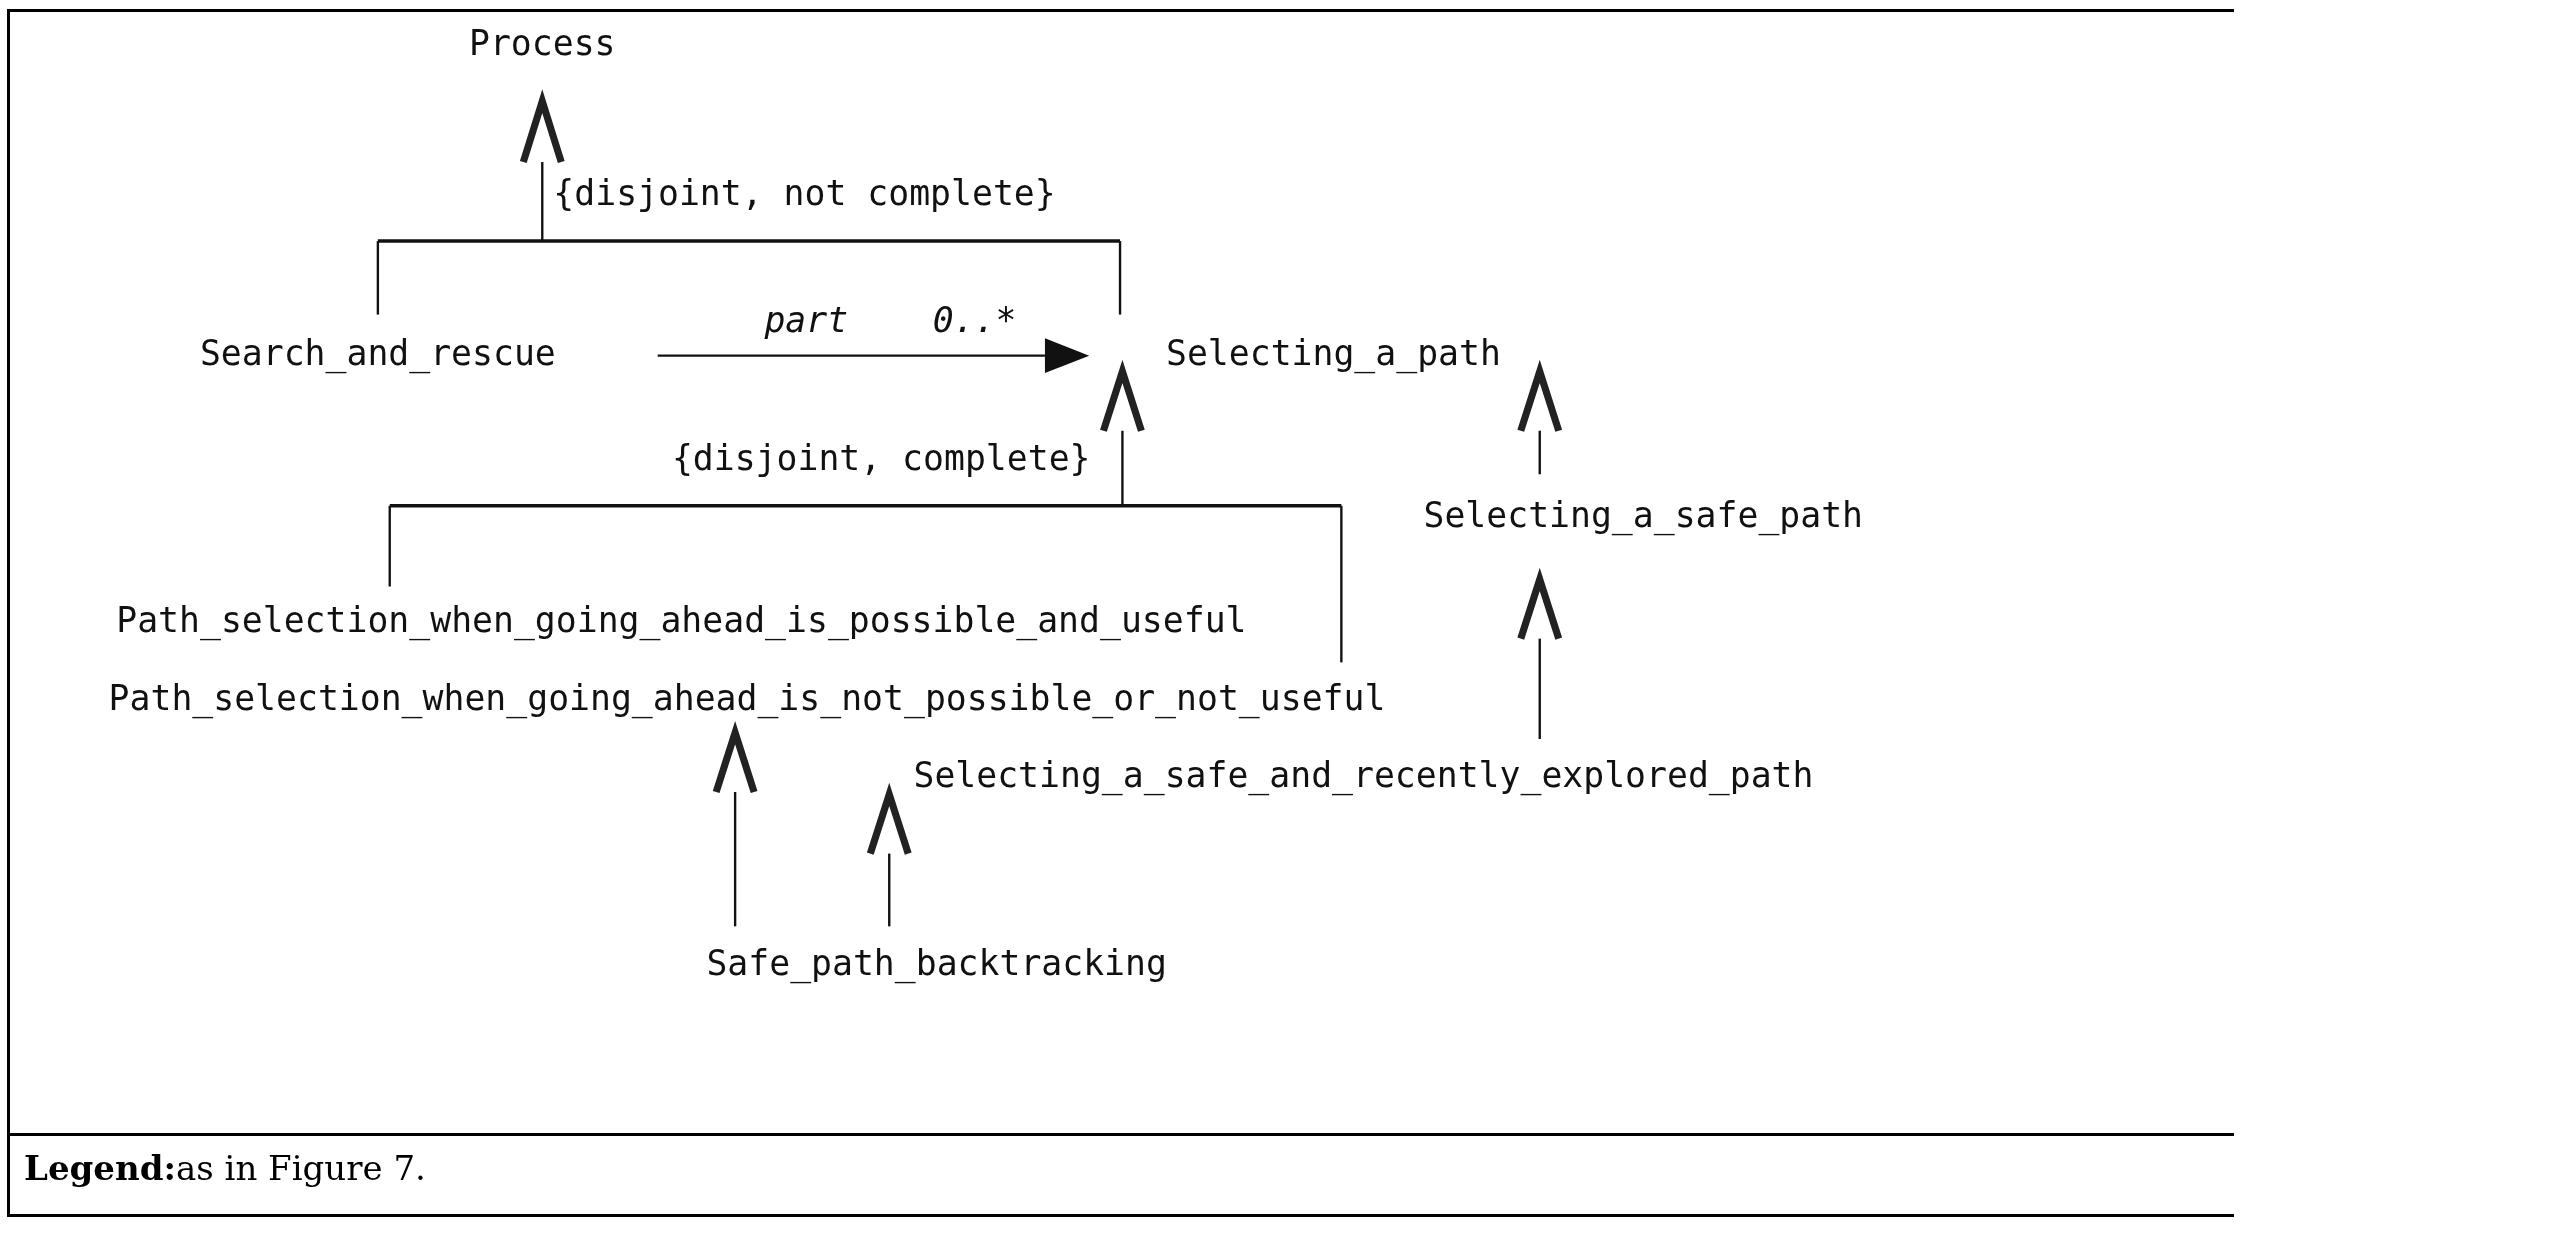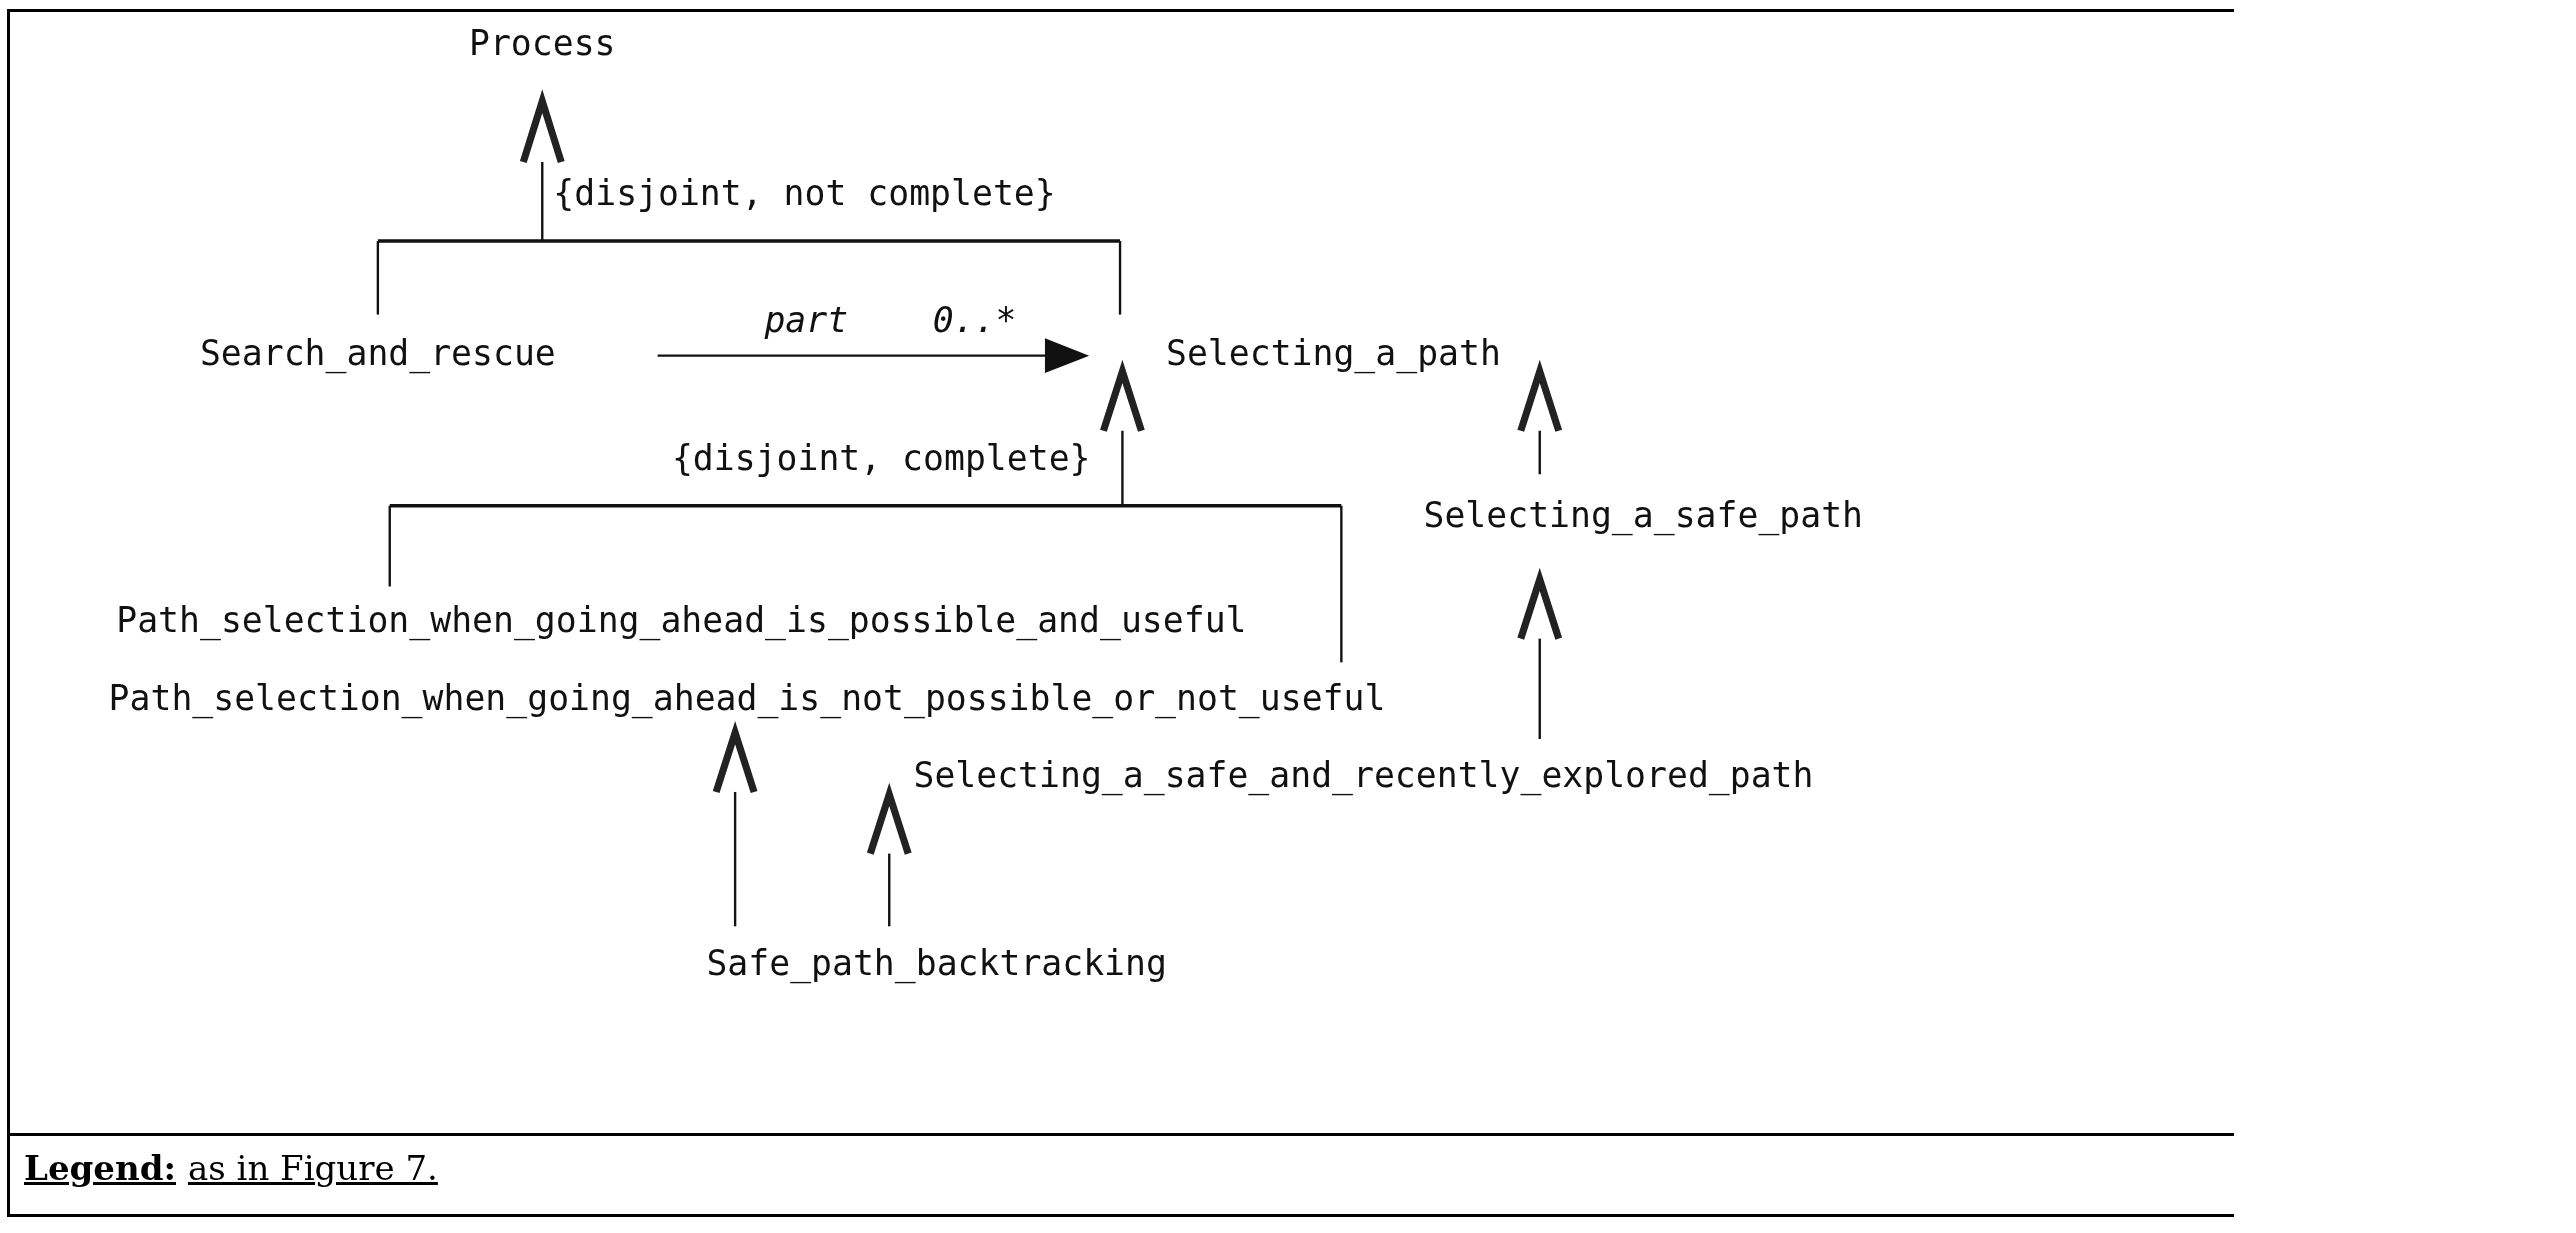--- a/index.html
+++ b/index.html
@@ -88,25 +88,24 @@
     border-top: 3.2px solid #000000;
   }
   #legend-row {
     position: absolute;
     left: 24px;
     top: 1148px;
     width: 1581px;
     height: 55px;
     display: flex;
     align-items: baseline;
-    gap: 12px;
+    gap: 0;
     font-family: "DejaVu Serif", serif;
     font-size: 34px;
     color: #000000;
-    text-decoration: underline;
   }
   #legend-label {
     font-weight: bold;
   }
   #legend-text {
     font-weight: normal;
   }
 </style>
 </head>
 <body>

